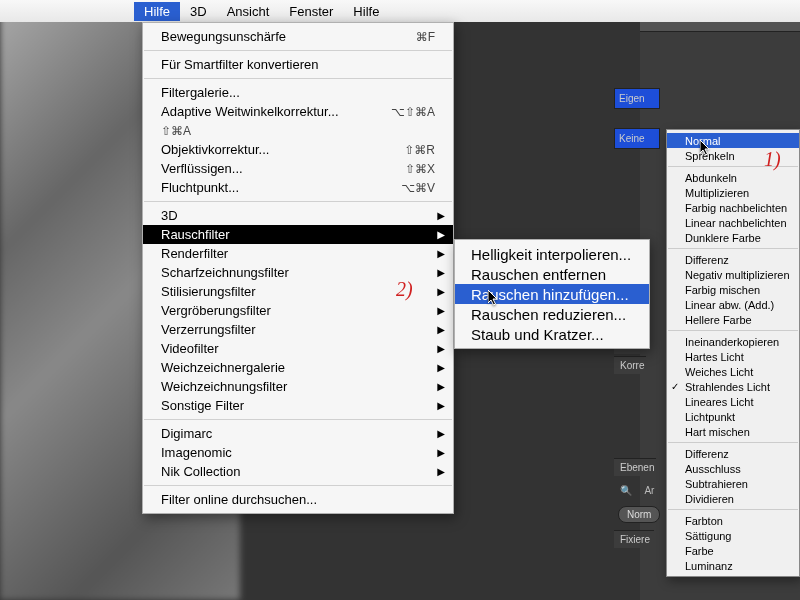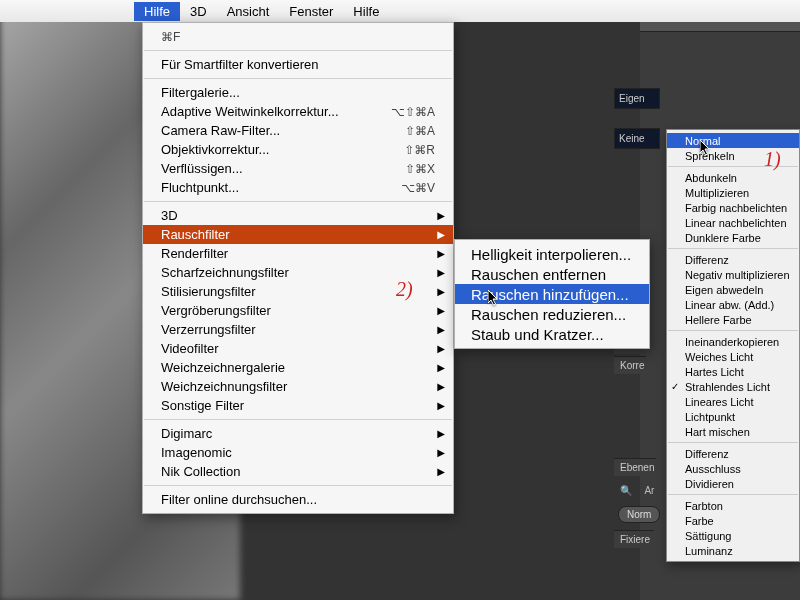--- a/index.html
+++ b/index.html
@@ -6,35 +6,35 @@
   body { width: 800px; height: 600px; background: #333; overflow: hidden; position: relative; }
   
   .bg-photo { position: absolute; top: 0; left: 0; width: 240px; height: 600px; background: linear-gradient(135deg, #aaa 0%, #666 30%, #888 50%, #555 80%, #777 100%); filter: blur(3px) grayscale(100%); }
   
   .menubar { position: absolute; top: 0; left: 0; right: 0; height: 22px; background: linear-gradient(#f8f8f8, #e8e8e8); display: flex; align-items: center; padding-left: 134px; font-size: 13px; z-index: 5; }
   .menubar .mitem { padding: 2px 10px; cursor: default; }
   .menubar .mitem.active { background: #2a5fd0; color: #fff; }
   
   .dropdown { position: absolute; top: 22px; left: 142px; width: 312px; background: #f6f6f6; border: 1px solid #b0b0b0; box-shadow: 2px 4px 12px rgba(0,0,0,.4); font-size: 13px; z-index: 10; padding: 4px 0; }
   .dropdown .row { display: flex; align-items: center; height: 19px; padding: 0 18px; cursor: default; position: relative; }
-  .dropdown .row.hl { background: #c2410c; color: #fff; }
+  .dropdown .row.hl { background: #000000; color: #fff; }
   .dropdown .row .lbl { flex: 1; }
   .dropdown .row .sc { font-size: 12px; color: #444; }
   .dropdown .sep { height: 1px; background: #d0d0d0; margin: 4px 1px; }
   .dropdown .arrow { position: absolute; right: 8px; font-size: 10px; }
   
   .submenu { position: absolute; top: 239px; left: 454px; width: 196px; background: #f6f6f6; border: 1px solid #b0b0b0; box-shadow: 2px 4px 12px rgba(0,0,0,.4); font-size: 15px; z-index: 11; padding: 4px 0; }
   .submenu .row { height: 20px; display: flex; align-items: center; padding: 0 16px; cursor: default; }
   .submenu .row.hl { background: #2a5fd0; color: #fff; }
   
   .annot { position: absolute; font-family: Georgia, serif; font-size: 20px; color: #d02020; font-style: italic; z-index: 20; pointer-events: none; }
   
   .right-panel { position: absolute; top: 0; right: 0; width: 160px; height: 600px; background: #3c3c3c; z-index: 3; }
   .rp-top { height: 32px; background: #535353; border-bottom: 1px solid #222; font-size: 11px; color: #ccc; padding: 4px 8px; }
-  .rp-tab { position: absolute; top: 88px; left: -26px; width: 46px; background: #0f172a; font-size: 10px; color: #ccc; padding: 4px; border: 1px solid #222;}
+  .rp-tab { position: absolute; top: 88px; left: -26px; width: 46px; background: #1d4ed8; font-size: 10px; color: #ccc; padding: 4px; border: 1px solid #222;}
   .rp-text { font-size: 10px; color: #bbb; padding: 2px 6px; }
   .rp-section { position: absolute; font-size: 10px; color: #ccc; background: #3c3c3c; border-top: 1px solid #222; width: 100%; padding: 3px 6px; }
   .rp-btn { display: inline-block; background: #555; border: 1px solid #222; border-radius: 8px; padding: 2px 8px; font-size: 10px; color: #ddd; margin: 2px 4px; }
   
   .blendmenu { position: absolute; top: 129px; left: 666px; width: 134px; background: #f0f0f0; border: 1px solid #888; box-shadow: 2px 4px 10px rgba(0,0,0,.4); font-size: 11px; z-index: 15; padding: 3px 0; }
   .blendmenu .brow { height: 15px; display: flex; align-items: center; padding: 0 6px 0 18px; cursor: default; position: relative; }
   .blendmenu .brow.hl { background: #2a5fd0; color: #fff; }
   .blendmenu .brow .chk { position: absolute; left: 4px; font-size: 10px; }
   .blendmenu .bsep { height: 1px; background: #ccc; margin: 3px 1px; }
   
@@ -49,36 +49,36 @@
 <div class="menubar">
   <div class="mitem active">Hilfe</div>
   <div class="mitem">3D</div>
   <div class="mitem">Ansicht</div>
   <div class="mitem">Fenster</div>
   <div class="mitem">Hilfe</div>
 </div>
 
 <div class="dropdown">
   <div class="row">
+    <span class="lbl">Bewegungsunschärfe</span>
     <span class="sc">⌘F</span>
   </div>
   <div class="sep"></div>
   <div class="row">
       <span class="lbl">Für Smartfilter konvertieren</span>
     </div>
   <div class="sep"></div>
   <div class="row">
       <span class="lbl">Filtergalerie...</span>
     </div>
   <div class="row">
       <span class="lbl">Adaptive Weitwinkelkorrektur...</span>
       <span class="sc">⌥⇧⌘A</span>
     </div>
   <div class="row">
-      <span class="lbl">Camera Raw-Filter...</span>
       <span class="sc">⇧⌘A</span>
     </div>
   <div class="row">
       <span class="lbl">Objektivkorrektur...</span>
       <span class="sc">⇧⌘R</span>
     </div>
   <div class="row">
       <span class="lbl">Verflüssigen...</span>
       <span class="sc">⇧⌘X</span>
     </div>
@@ -206,37 +206,37 @@
       <span>Dunklere Farbe</span>
     </div>
   <div class="bsep"></div>
   <div class="brow">
       <span>Differenz</span>
     </div>
   <div class="brow">
       <span>Negativ multiplizieren</span>
     </div>
   <div class="brow">
-      <span>Eigen abwedeln</span>
+      <span>Farbig mischen</span>
     </div>
   <div class="brow">
       <span>Linear abw. (Add.)</span>
     </div>
   <div class="brow">
       <span>Hellere Farbe</span>
     </div>
   <div class="bsep"></div>
   <div class="brow">
       <span>Ineinanderkopieren</span>
     </div>
   <div class="brow">
+      <span>Hartes Licht</span>
+    </div>
+  <div class="brow">
       <span>Weiches Licht</span>
-    </div>
-  <div class="brow">
-      <span>Hartes Licht</span>
     </div>
   <div class="brow">
       <span class="chk">✓</span>
       <span>Strahlendes Licht</span>
     </div>
   <div class="brow">
       <span>Lineares Licht</span>
     </div>
   <div class="brow">
       <span>Lichtpunkt</span>
@@ -245,31 +245,34 @@
       <span>Hart mischen</span>
     </div>
   <div class="bsep"></div>
   <div class="brow">
       <span>Differenz</span>
     </div>
   <div class="brow">
       <span>Ausschluss</span>
     </div>
   <div class="brow">
+      <span>Subtrahieren</span>
+    </div>
+  <div class="brow">
       <span>Dividieren</span>
     </div>
   <div class="bsep"></div>
   <div class="brow">
       <span>Farbton</span>
     </div>
   <div class="brow">
+      <span>Sättigung</span>
+    </div>
+  <div class="brow">
       <span>Farbe</span>
-    </div>
-  <div class="brow">
-      <span>Sättigung</span>
     </div>
   <div class="brow">
       <span>Luminanz</span>
     </div>
 </div>
 
 <div class="annot" style="top:148px; left:764px;">1)</div>
 <div class="annot" style="top:278px; left:396px;">2)</div>
 
 <div class="cursor" style="top:140px; left:700px;">

